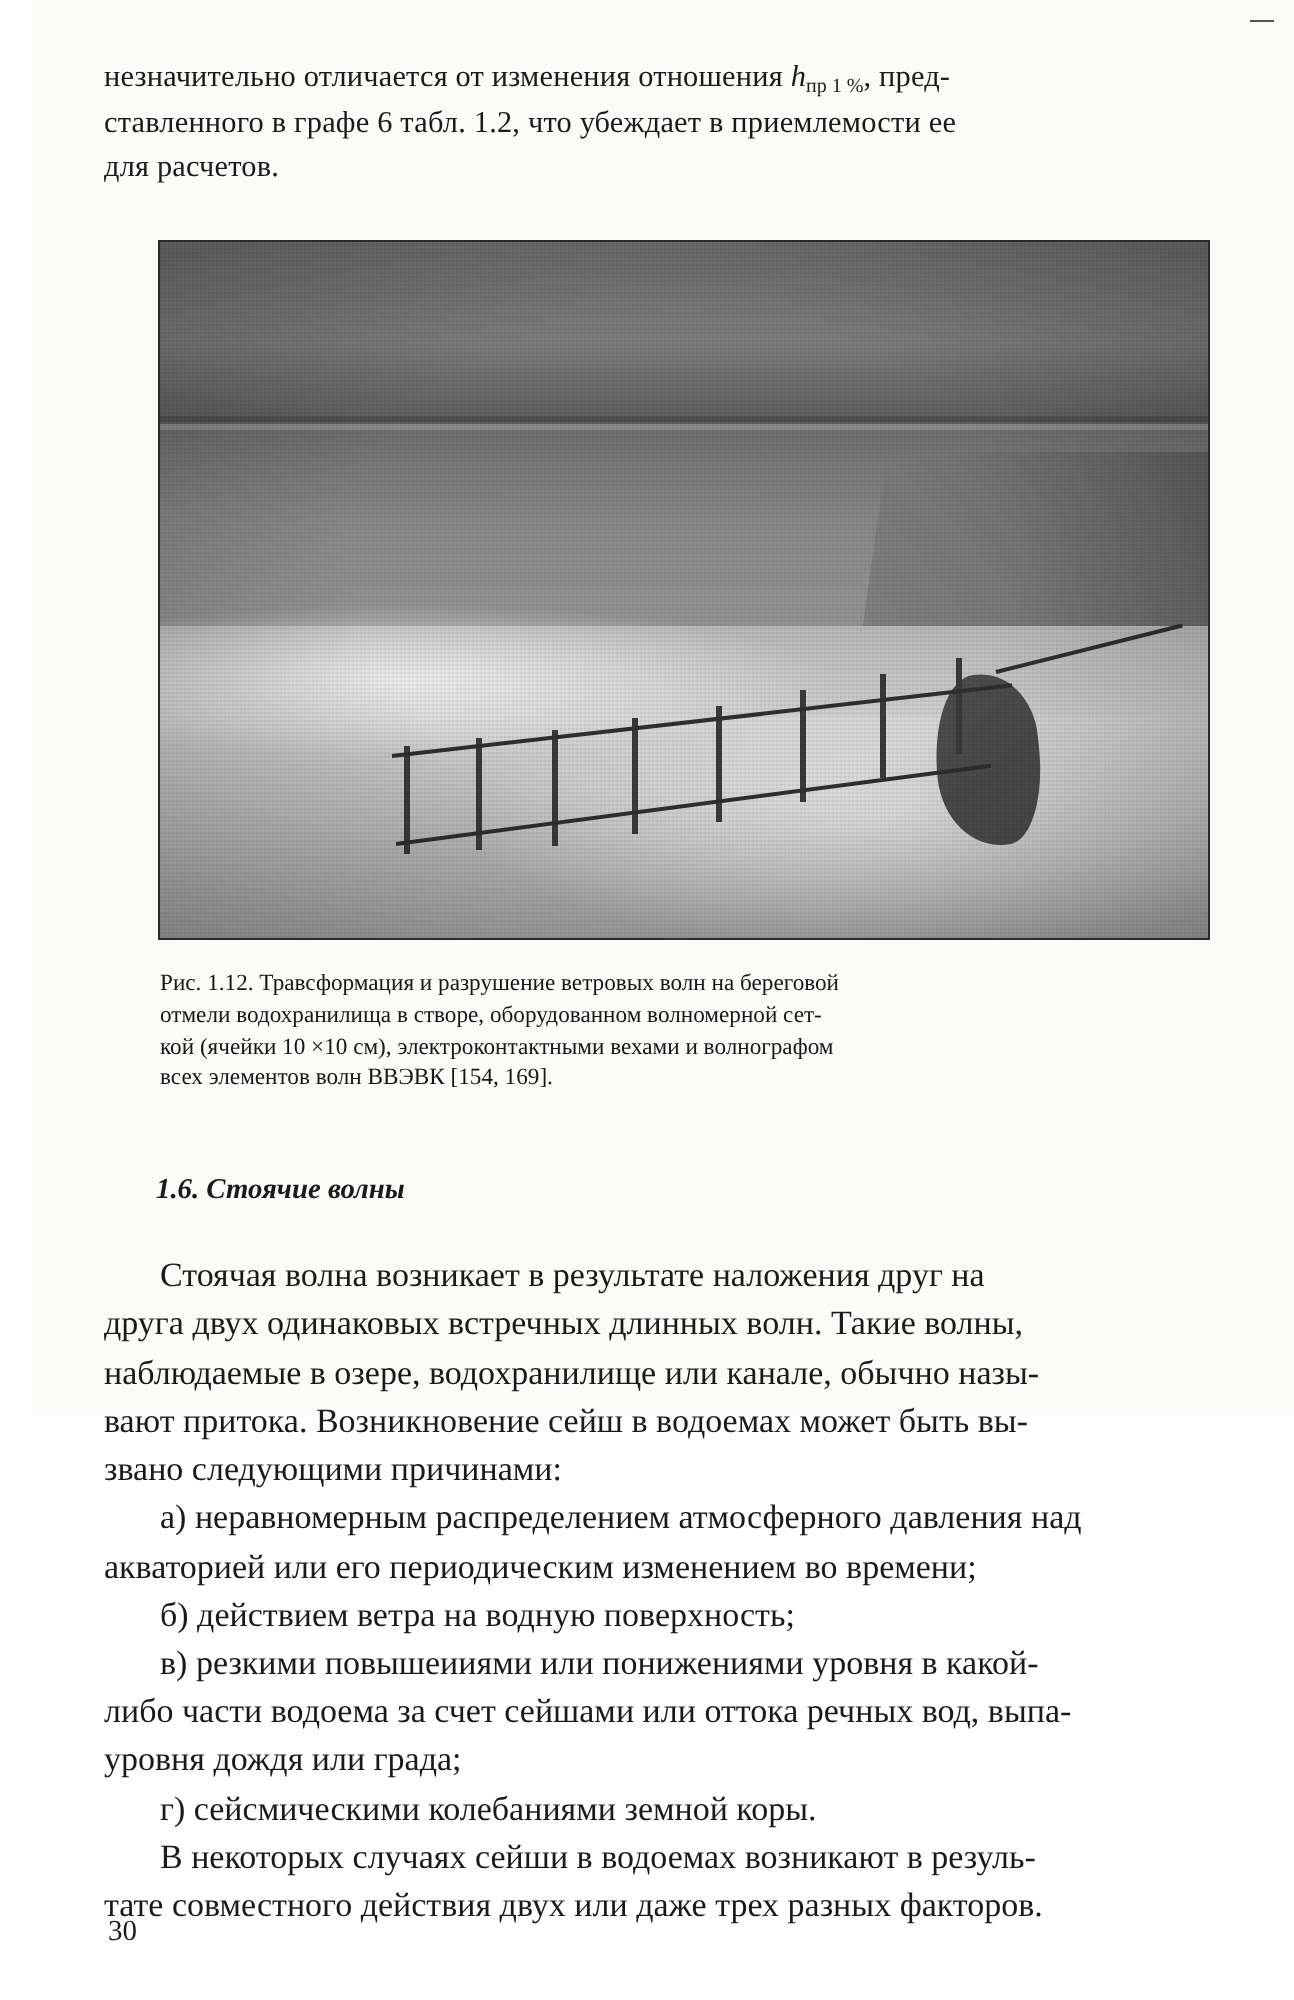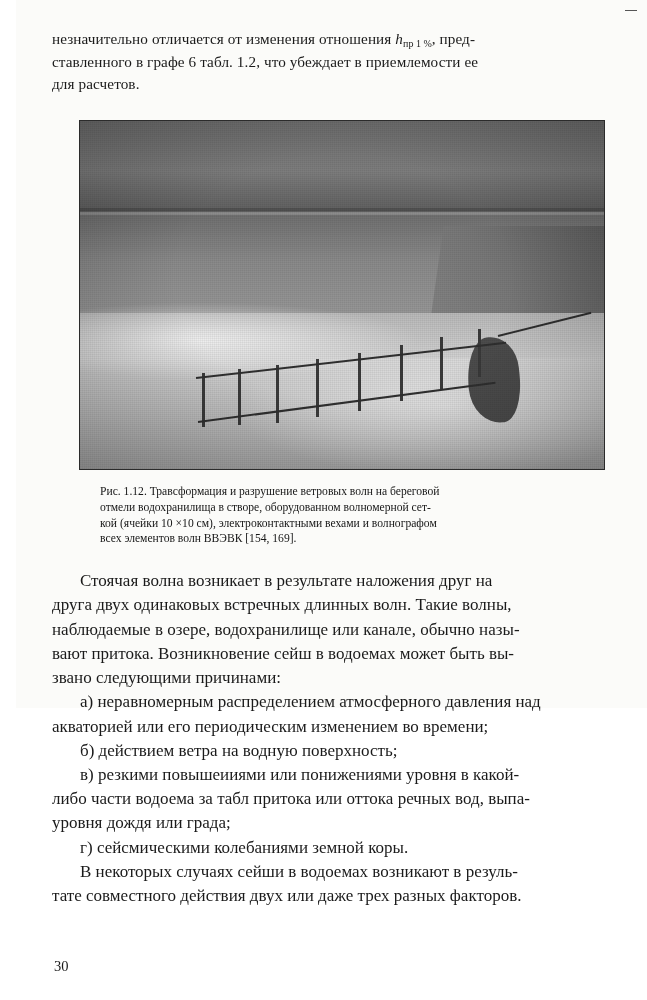--- a/index.html
+++ b/index.html
@@ -136,21 +136,20 @@
     margin: 14px auto 0 auto;
     width: 524px;
     font-size: 11.6px;
     line-height: 1.36;
     text-align: justify;
     color: #161616;
   }
   .caption .cline {
     display: block;
     white-space: nowrap;
-    margin-left: 20px;
   }
   
   .h-section {
     margin-top: 40px;
     margin-left: 26px;
     font-size: 14.4px;
     font-weight: bold;
     font-style: italic;
   }
   .h-sub {
@@ -232,33 +231,34 @@
       </div>
     </div>
 
     <div class="caption">
       <span class="cline">Рис. 1.12. Травсформация и разрушение ветровых волн на береговой</span>
       <span class="cline">отмели водохранилища в створе, оборудованном волномерной сет-</span>
       <span class="cline">кой (ячейки 10 ×10 см), электроконтактными вехами и волнографом</span>
       <span class="cline">всех элементов волн ВВЭВК [154, 169].</span>
     </div>
 
+    <div class="h-section">1.6. Стоячие волны</div>
 
 
     <div class="body-text">
       <span class="line" style="text-indent:28px;">Стоячая волна возникает в результате наложения  друг   на</span>
       <span class="line">друга двух одинаковых встречных длинных волн. Такие  волны,</span>
       <span class="line">наблюдаемые в озере, водохранилище или канале, обычно назы-</span>
       <span class="line">вают притока. Возникновение сейш в водоемах может быть вы-</span>
       <span class="line">звано следующими причинами:</span>
       <span class="line" style="text-indent:28px;">а) неравномерным распределением атмосферного давления над</span>
       <span class="line">акваторией или его периодическим изменением во времени;</span>
       <span class="line" style="text-indent:28px;">б) действием ветра на водную поверхность;</span>
       <span class="line" style="text-indent:28px;">в) резкими повышеииями или понижениями уровня в какой-</span>
-      <span class="line">либо части водоема за табл притока или оттока речных вод, выпа-</span>
+      <span class="line">либо части водоема за счет сейшами или оттока речных вод, выпа-</span>
       <span class="line">уровня дождя или града;</span>
       <span class="line" style="text-indent:28px;">г) сейсмическими колебаниями земной коры.</span>
       <span class="line" style="text-indent:28px;">В некоторых случаях сейши в водоемах возникают в резуль-</span>
       <span class="line">тате совместного действия двух или даже трех разных факторов.</span>
     </div>
 
   </div>
 
   <div class="pageno">30</div>
 </div>

